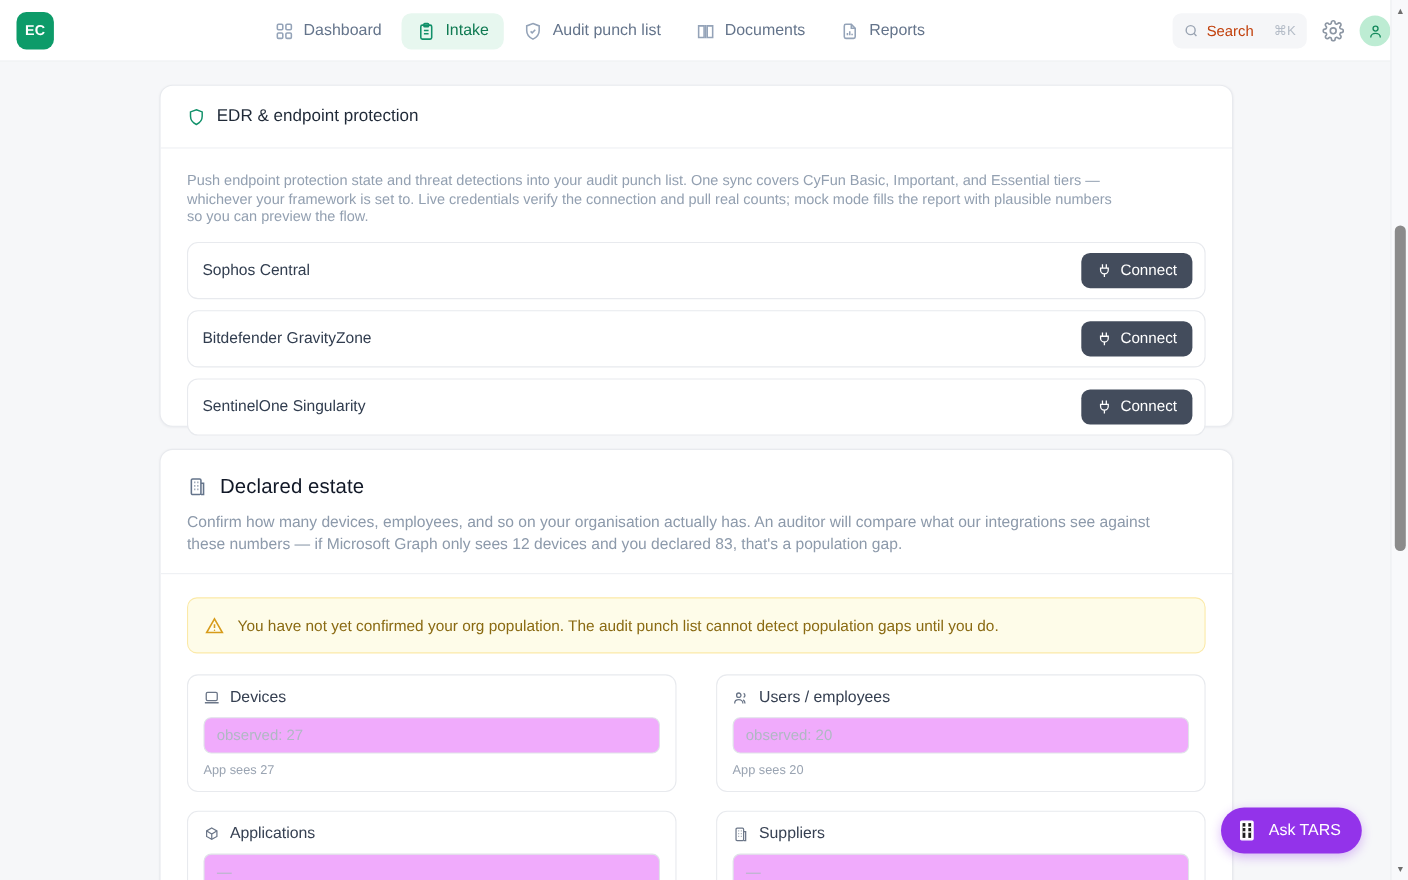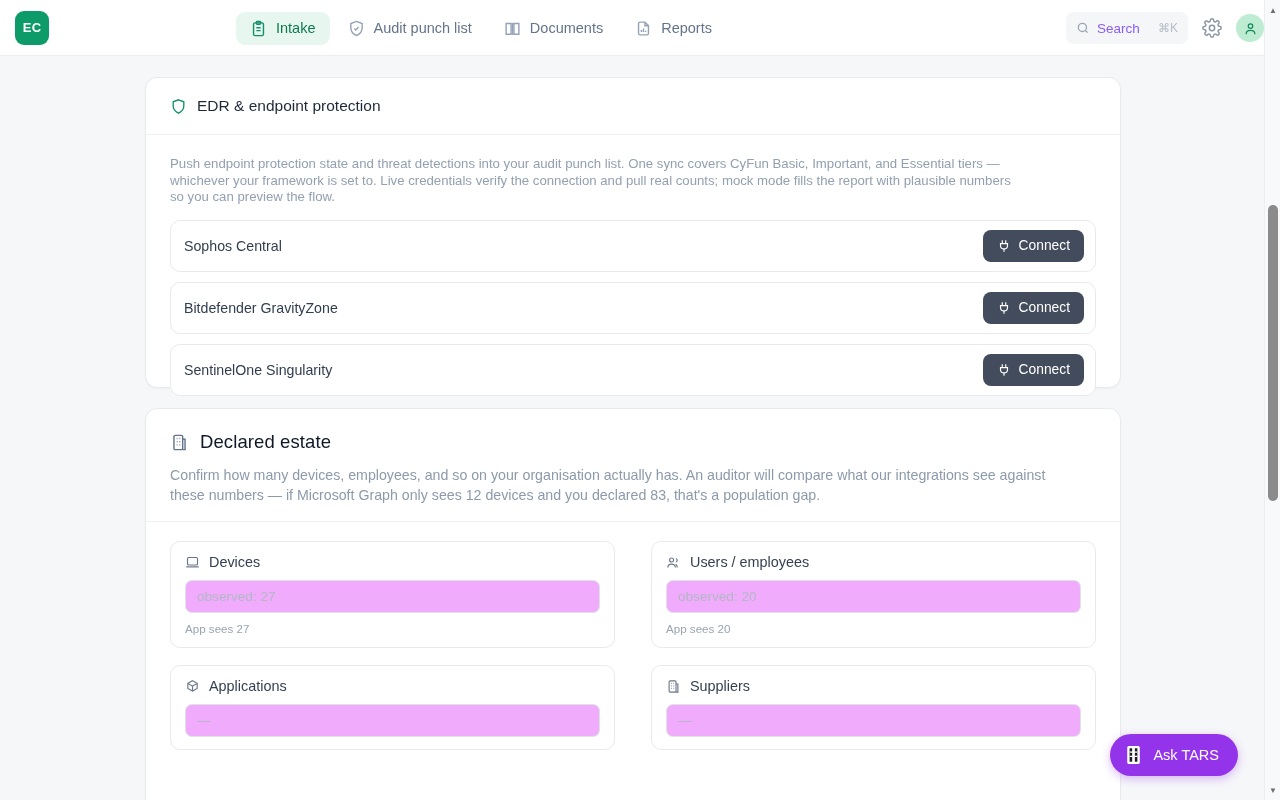--- a/index.html
+++ b/index.html
@@ -44,21 +44,21 @@
   .topright {
     position: absolute; right: 16px; top: 0; height: 56px;
     display: flex; align-items: center; gap: 14px;
   }
   .search {
     width: 122px; height: 32px; background: #f5f6f8; border-radius: 8px;
     display: flex; align-items: center; gap: 7px; padding: 0 10px;
     cursor: text;
   }
   .search .sico { width: 14px; height: 14px; color: #9aa4b2; display: flex; }
-  .search .ph { font-size: 13.5px; color: #8b5cf6; flex: 1; }
+  .search .ph { font-size: 13.5px; color: #c2410c; flex: 1; }
   .search .kbd { font-size: 12px; color: #b5bdc8; }
   .gear { width: 20px; height: 20px; color: #8c96a3; display: flex; cursor: pointer; }
   .avatar {
     width: 28px; height: 28px; border-radius: 50%;
     background: #bdecd3; color: #158a5d;
     display: flex; align-items: center; justify-content: center; cursor: pointer;
   }
 
   
   .page { position: absolute; top: 72px; left: 0; width: 1264px; height: 744px; }
@@ -171,20 +171,31 @@
 </head>
 <body>
 
 <div class="topbar">
   <div class="logo">
     <span>EC</span>
   </div>
 
   <div class="nav">
 
+    <div class="nav-item">
+      <span class="ico">
+        <svg viewBox="0 0 24 24" fill="none" stroke="currentColor" stroke-width="2">
+          <rect x="3" y="3" width="7" height="7" rx="1.5"></rect>
+            <rect x="14" y="3" width="7" height="7" rx="1.5"></rect>
+          <rect x="3" y="14" width="7" height="7" rx="1.5"></rect>
+            <rect x="14" y="14" width="7" height="7" rx="1.5"></rect>
+        </svg>
+      </span>
+      <span>Dashboard</span>
+    </div>
 
     <div class="nav-item active">
       <span class="ico">
         <svg viewBox="0 0 24 24" fill="none" stroke="currentColor" stroke-width="2">
           <rect x="5" y="4" width="14" height="18" rx="2"></rect>
           <rect x="9" y="2" width="6" height="4" rx="1"></rect>
           <path d="M9 11h6M9 15h6"></path>
         </svg>
       </span>
       <span>Intake</span>
@@ -319,20 +330,30 @@
             <path d="M16 8h3v13h-3"></path>
             <path d="M8.5 7h1M12 7h1M8.5 11h1M12 11h1M8.5 15h1M12 15h1"></path>
           </svg>
         </span>
         <span class="t">Declared estate</span>
       </div>
       <div class="estate-desc">Confirm how many devices, employees, and so on your organisation actually has. An auditor will compare what our integrations see against these numbers — if Microsoft Graph only sees 12 devices and you declared 83, that's a population gap.</div>
     </div>
     <div class="estate-divider"></div>
 
+    <div class="warn">
+      <span class="wico">
+        <svg viewBox="0 0 24 24" fill="none" stroke="currentColor" stroke-width="1.9">
+          <path d="M12 3.5L21.5 20H2.5z"></path>
+            <path d="M12 10v4.5"></path>
+            <circle cx="12" cy="17.3" r=".9" fill="currentColor" stroke="none"></circle>
+        </svg>
+      </span>
+      <span class="wtext">You have not yet confirmed your org population. The audit punch list cannot detect population gaps until you do.</span>
+    </div>
 
     <div class="grid">
 
       <div class="field-card">
         <div class="field-label">
           <span class="fico">
             <svg viewBox="0 0 24 24" fill="none" stroke="currentColor" stroke-width="1.9">
               <rect x="4" y="4" width="16" height="12" rx="2"></rect>
                 <path d="M2 19h20"></path>
             </svg>

